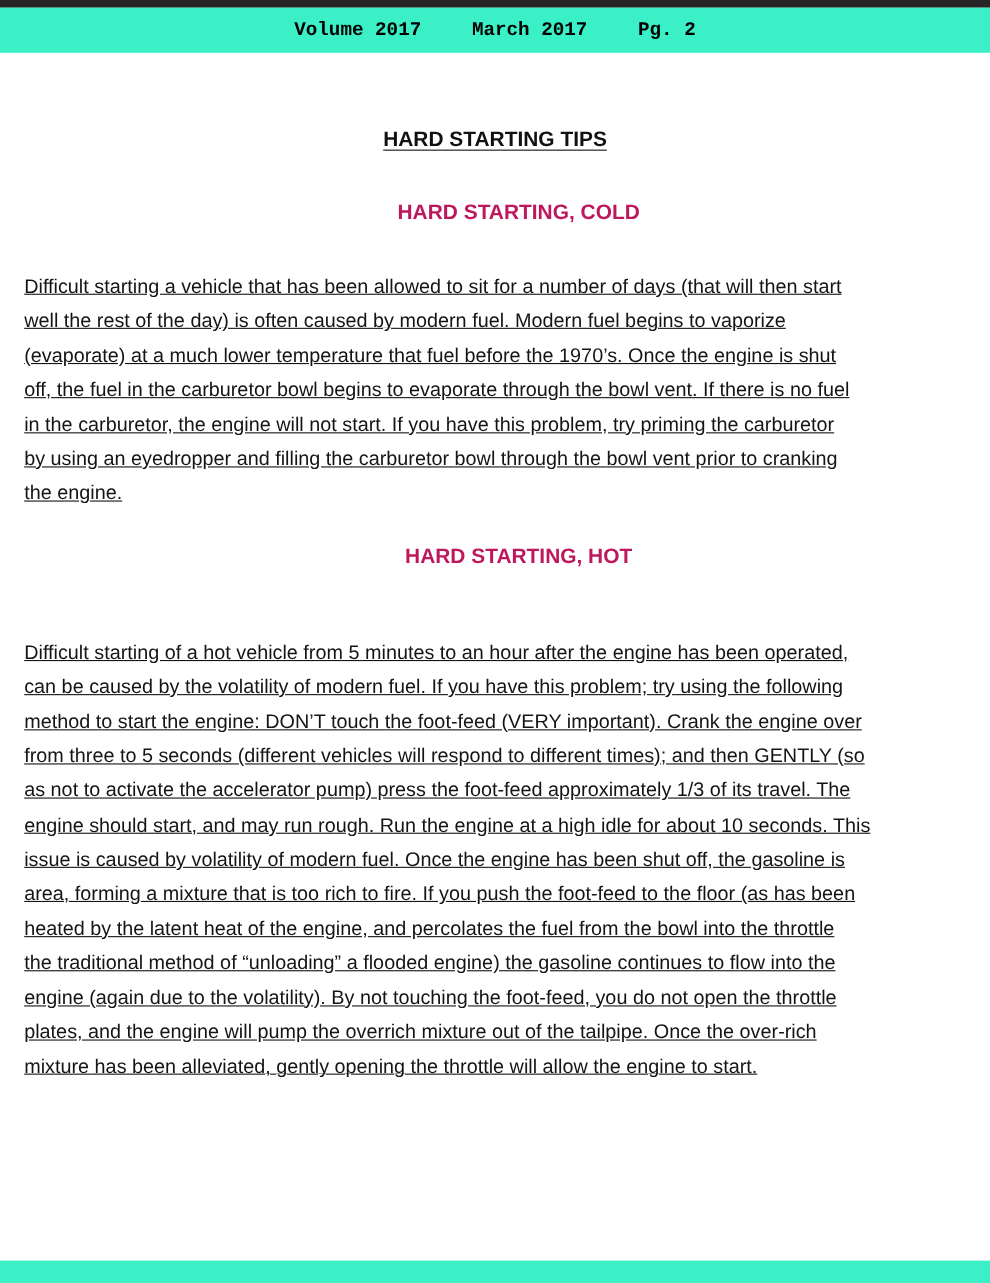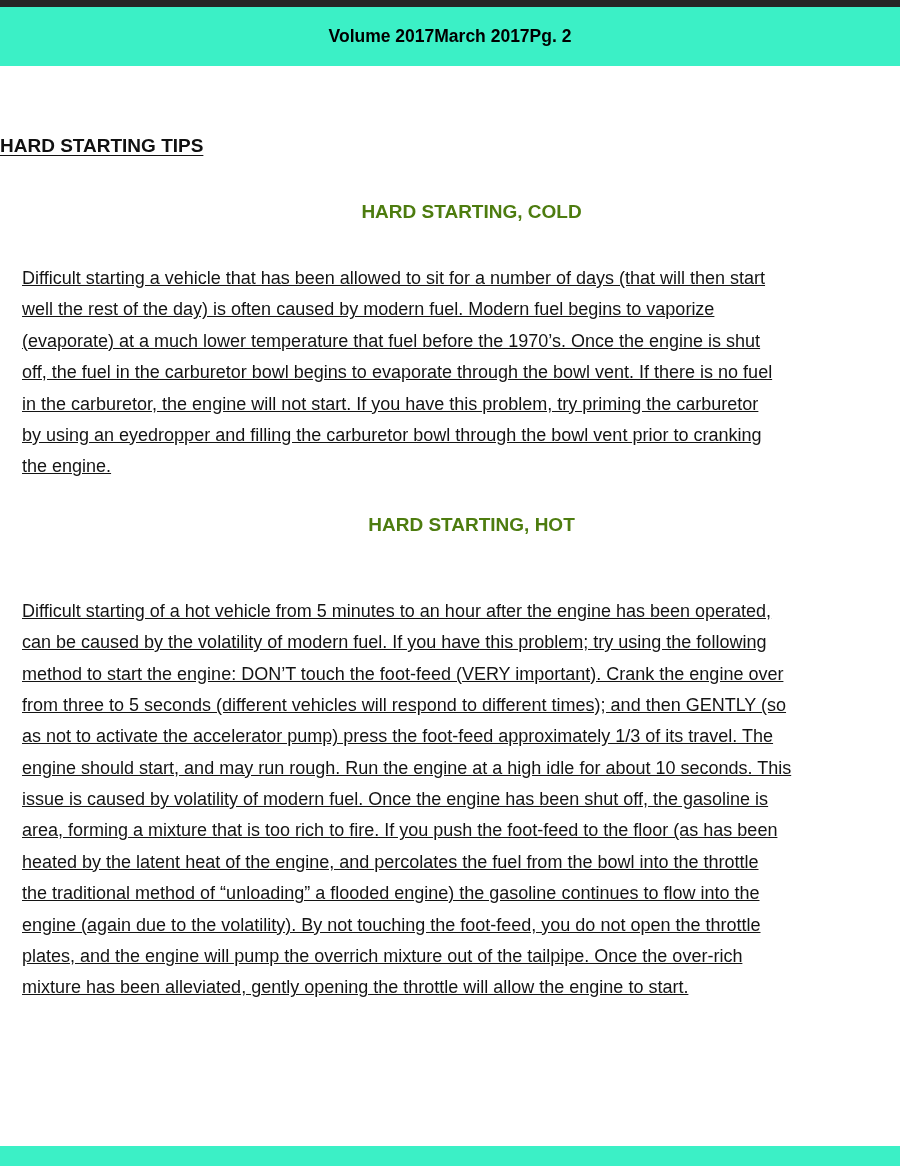--- a/index.html
+++ b/index.html
@@ -9,37 +9,38 @@
     font-family: "Liberation Sans", sans-serif;
     color: #151515;
     position: relative;
     overflow: hidden;
   }
   .top-edge {
     height: 7px; width: 100%;
     background: #262626;
   }
   .band {
-    height: 59px; width: 100%;
+    height: 41px; width: 100%;
     background: #3bf0c6;
     display: flex; align-items: center; justify-content: center;
-    font-weight: bold; font-size: 17.5px; color: #000;
+    gap: 46px;
+    font-weight: bold; font-size: 17.5px; color: #000; font-family: Liberation Mono, monospace;
   }
   .title {
     margin-top: 69px;
-    text-align: left;
+    text-align: center;
     font-size: 19px; font-weight: bold;
     text-decoration: underline;
     text-underline-offset: 3px;
     color: #111;
   }
   .subhead {
     text-align: center;
     font-size: 19px; font-weight: bold;
-    color: #4d7c0f;
+    color: #be185d;
     margin-left: 43px;
   }
   .subhead.cold { margin-top: 44px; }
   .subhead.hot  { margin-top: 31px; }
   .para {
     margin: 0 18px 0 22px;
     font-size: 18px;
     color: #141414;
     text-decoration: underline;
   }

